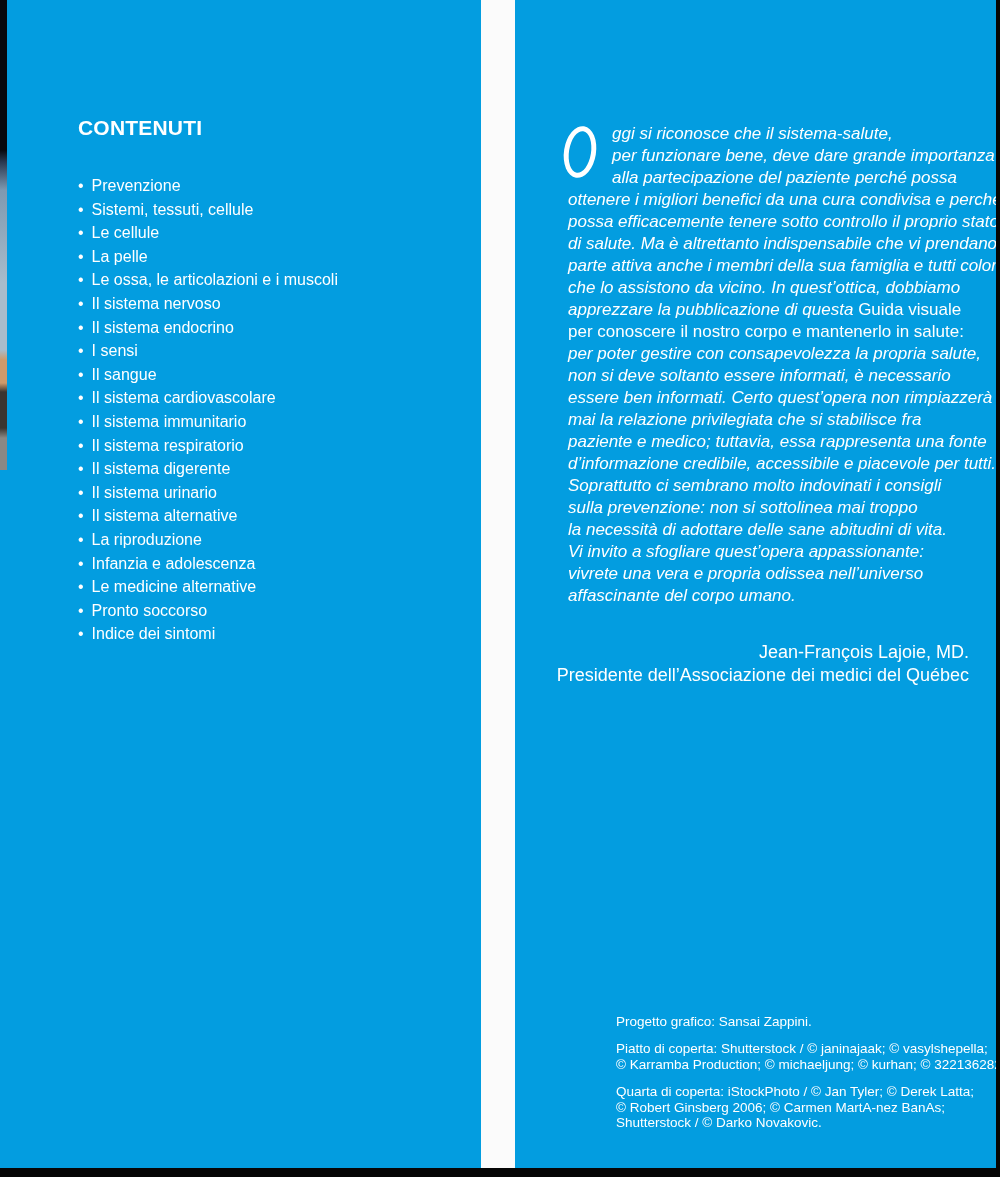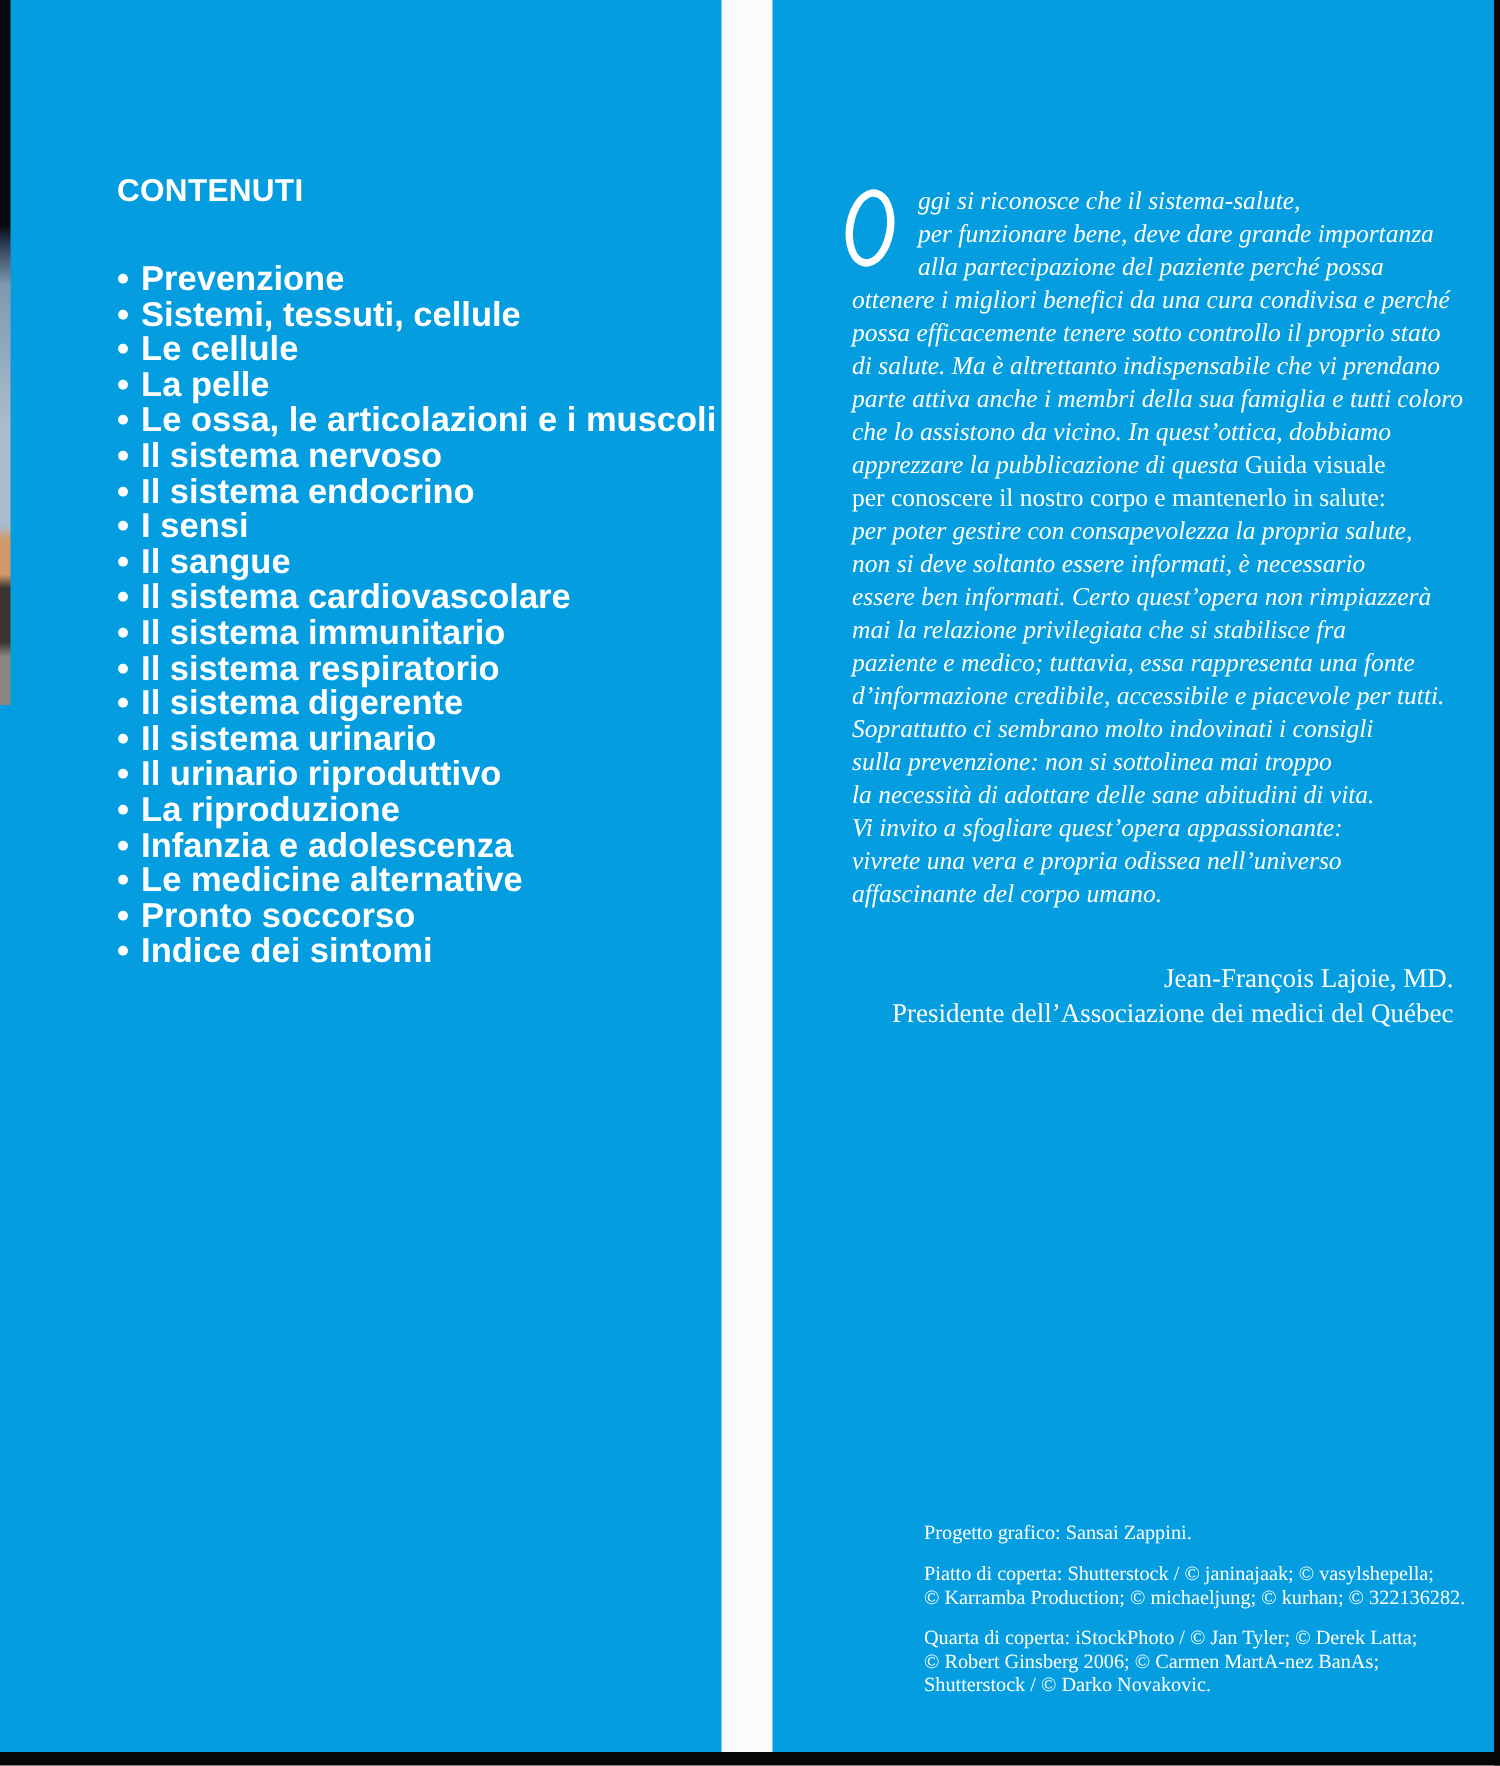--- a/index.html
+++ b/index.html
@@ -16,21 +16,21 @@
     color:var(--text);
     overflow:hidden;
   }
   .page{
     position:absolute;
     top:0;
     height:1168px;
     background:var(--page-blue);
   }
   .page-left{left:0;width:481px;}
-  .page-right{left:515px;width:481px;font-family:Liberation Serif, serif;}
+  .page-right{left:515px;width:481px;}
 
   
   .cover-edge{
     position:absolute;left:0;top:0;width:7px;height:470px;
     background:linear-gradient(to bottom,
       #07090e 0px,#07090e 150px,
       #2a3950 162px,
       #7e99b0 190px,
       #a9bccb 283px,#a9bccb 350px,
       #cf9a6b 360px,#cf9a6b 383px,
@@ -41,21 +41,21 @@
   .edge-bottom{position:absolute;left:0;bottom:0;width:1000px;height:9px;background:var(--edge-black);}
 
   
   .toc-heading{
     position:absolute;left:78px;top:116px;
     font-size:21px;font-weight:bold;letter-spacing:.2px;
   }
   .toc{
     position:absolute;left:78px;top:174px;
     list-style:none;
-    font-size:23px;line-height:23.6px;font-weight:bold;
+    font-size:16px;line-height:23.6px;
   }
   .toc li{white-space:nowrap;}
   .toc .bullet{margin-right:8px;}
 
   
   .foreword{
     position:absolute;left:53px;top:123px;
     font-size:17px;font-style:italic;line-height:22px;
   }
   .fl{white-space:nowrap;}
@@ -98,21 +98,21 @@
       <li><span class="bullet">•</span><span>Le ossa, le articolazioni e i muscoli</span></li>
       <li><span class="bullet">•</span><span>Il sistema nervoso</span></li>
       <li><span class="bullet">•</span><span>Il sistema endocrino</span></li>
       <li><span class="bullet">•</span><span>I sensi</span></li>
       <li><span class="bullet">•</span><span>Il sangue</span></li>
       <li><span class="bullet">•</span><span>Il sistema cardiovascolare</span></li>
       <li><span class="bullet">•</span><span>Il sistema immunitario</span></li>
       <li><span class="bullet">•</span><span>Il sistema respiratorio</span></li>
       <li><span class="bullet">•</span><span>Il sistema digerente</span></li>
       <li><span class="bullet">•</span><span>Il sistema urinario</span></li>
-      <li><span class="bullet">•</span><span>Il urinario riproduttivo</span></li>
+      <li><span class="bullet">•</span><span>Il sistema alternative</span></li>
       <li><span class="bullet">•</span><span>La riproduzione</span></li>
       <li><span class="bullet">•</span><span>Infanzia e adolescenza</span></li>
       <li><span class="bullet">•</span><span>Le medicine alternative</span></li>
       <li><span class="bullet">•</span><span>Pronto soccorso</span></li>
       <li><span class="bullet">•</span><span>Indice dei sintomi</span></li>
     </ul>
   </div>
 
   <div class="page page-right">
 

